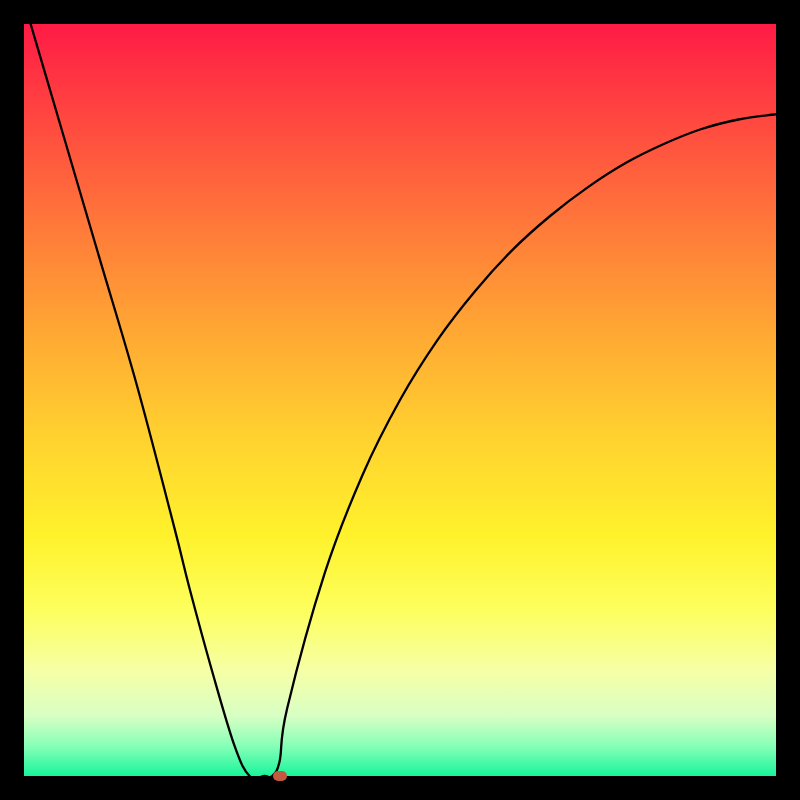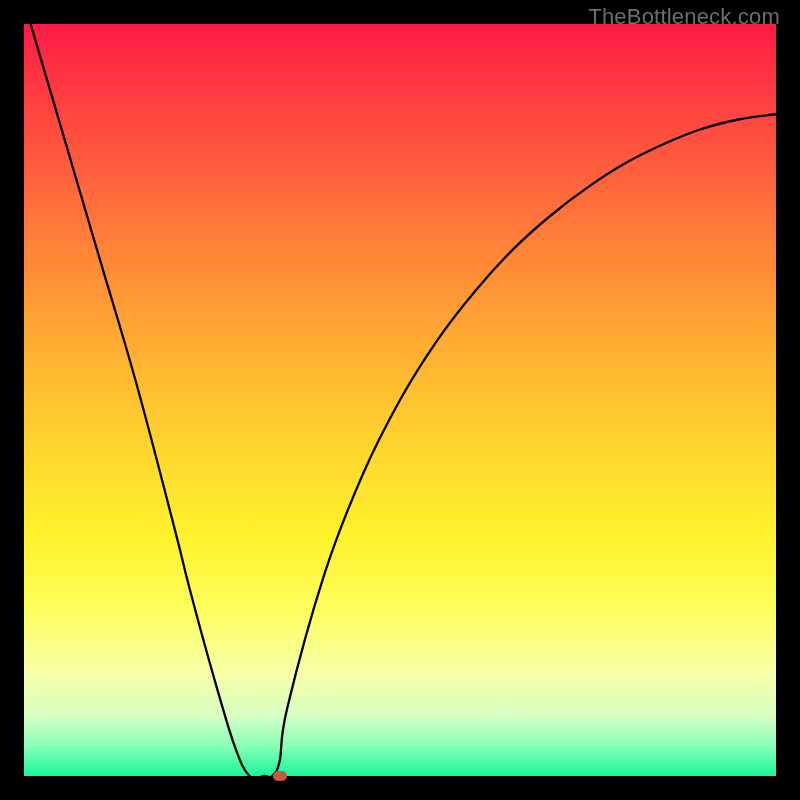--- a/index.html
+++ b/index.html
@@ -52,20 +52,19 @@
     width: 14px;
     height: 10px;
     border-radius: 5px;
     background: #c25a3f;
     transform: translate(-50%, -50%);
   }
 </style>
 </head>
 <body>
 <div class="frame">
-  <div class="watermark">TheBottleneck.com</div>
   <div class="plot">
     <svg viewBox="0 0 752 752" preserveAspectRatio="none">
       <path id="curve-path" fill="none" stroke="#000" stroke-width="2.3" stroke-linecap="round" d="M 0.00 -22.56 C 6.77 0.45, 24.06 59.26, 37.60 105.28 C 51.14 151.30, 61.66 187.10, 75.20 233.12 C 88.74 279.14, 99.26 312.23, 112.80 360.96 C 126.34 409.69, 140.92 467.29, 150.40 503.84 C 159.88 540.39, 158.67 538.28, 165.44 564.00 C 172.21 589.72, 179.88 618.29, 188.00 646.72 C 196.12 675.15, 203.79 702.97, 210.56 721.92 C 217.33 740.87, 220.19 746.59, 225.60 752.00 C 231.01 757.41, 236.58 752.00, 240.64 752.00 C 244.70 752.00, 245.45 754.71, 248.16 752.00 C 250.87 749.29, 252.97 749.14, 255.68 736.96 C 258.39 724.78, 255.08 718.16, 263.20 684.32 C 271.32 650.48, 287.26 590.92, 300.80 548.96 C 314.34 507.00, 324.86 482.33, 338.40 451.20 C 351.94 420.07, 362.46 400.36, 376.00 376.00 C 389.54 351.64, 400.06 335.47, 413.60 315.84 C 427.14 296.21, 437.66 283.20, 451.20 266.96 C 464.74 250.72, 475.26 239.14, 488.80 225.60 C 502.34 212.06, 512.86 202.99, 526.40 191.76 C 539.94 180.53, 550.46 172.66, 564.00 163.18 C 577.54 153.71, 588.06 146.84, 601.60 139.12 C 615.14 131.40, 625.66 126.41, 639.20 120.32 C 652.74 114.23, 663.26 109.75, 676.80 105.28 C 690.34 100.81, 700.86 98.21, 714.40 95.50 C 727.94 92.80, 745.23 91.19, 752.00 90.24"></path>
     </svg>
     <div class="marker" id="marker" style="left: 255.68px; top: 752px; background: rgb(194, 90, 63);"></div>
   </div>
 </div>
 
 </body></html>

